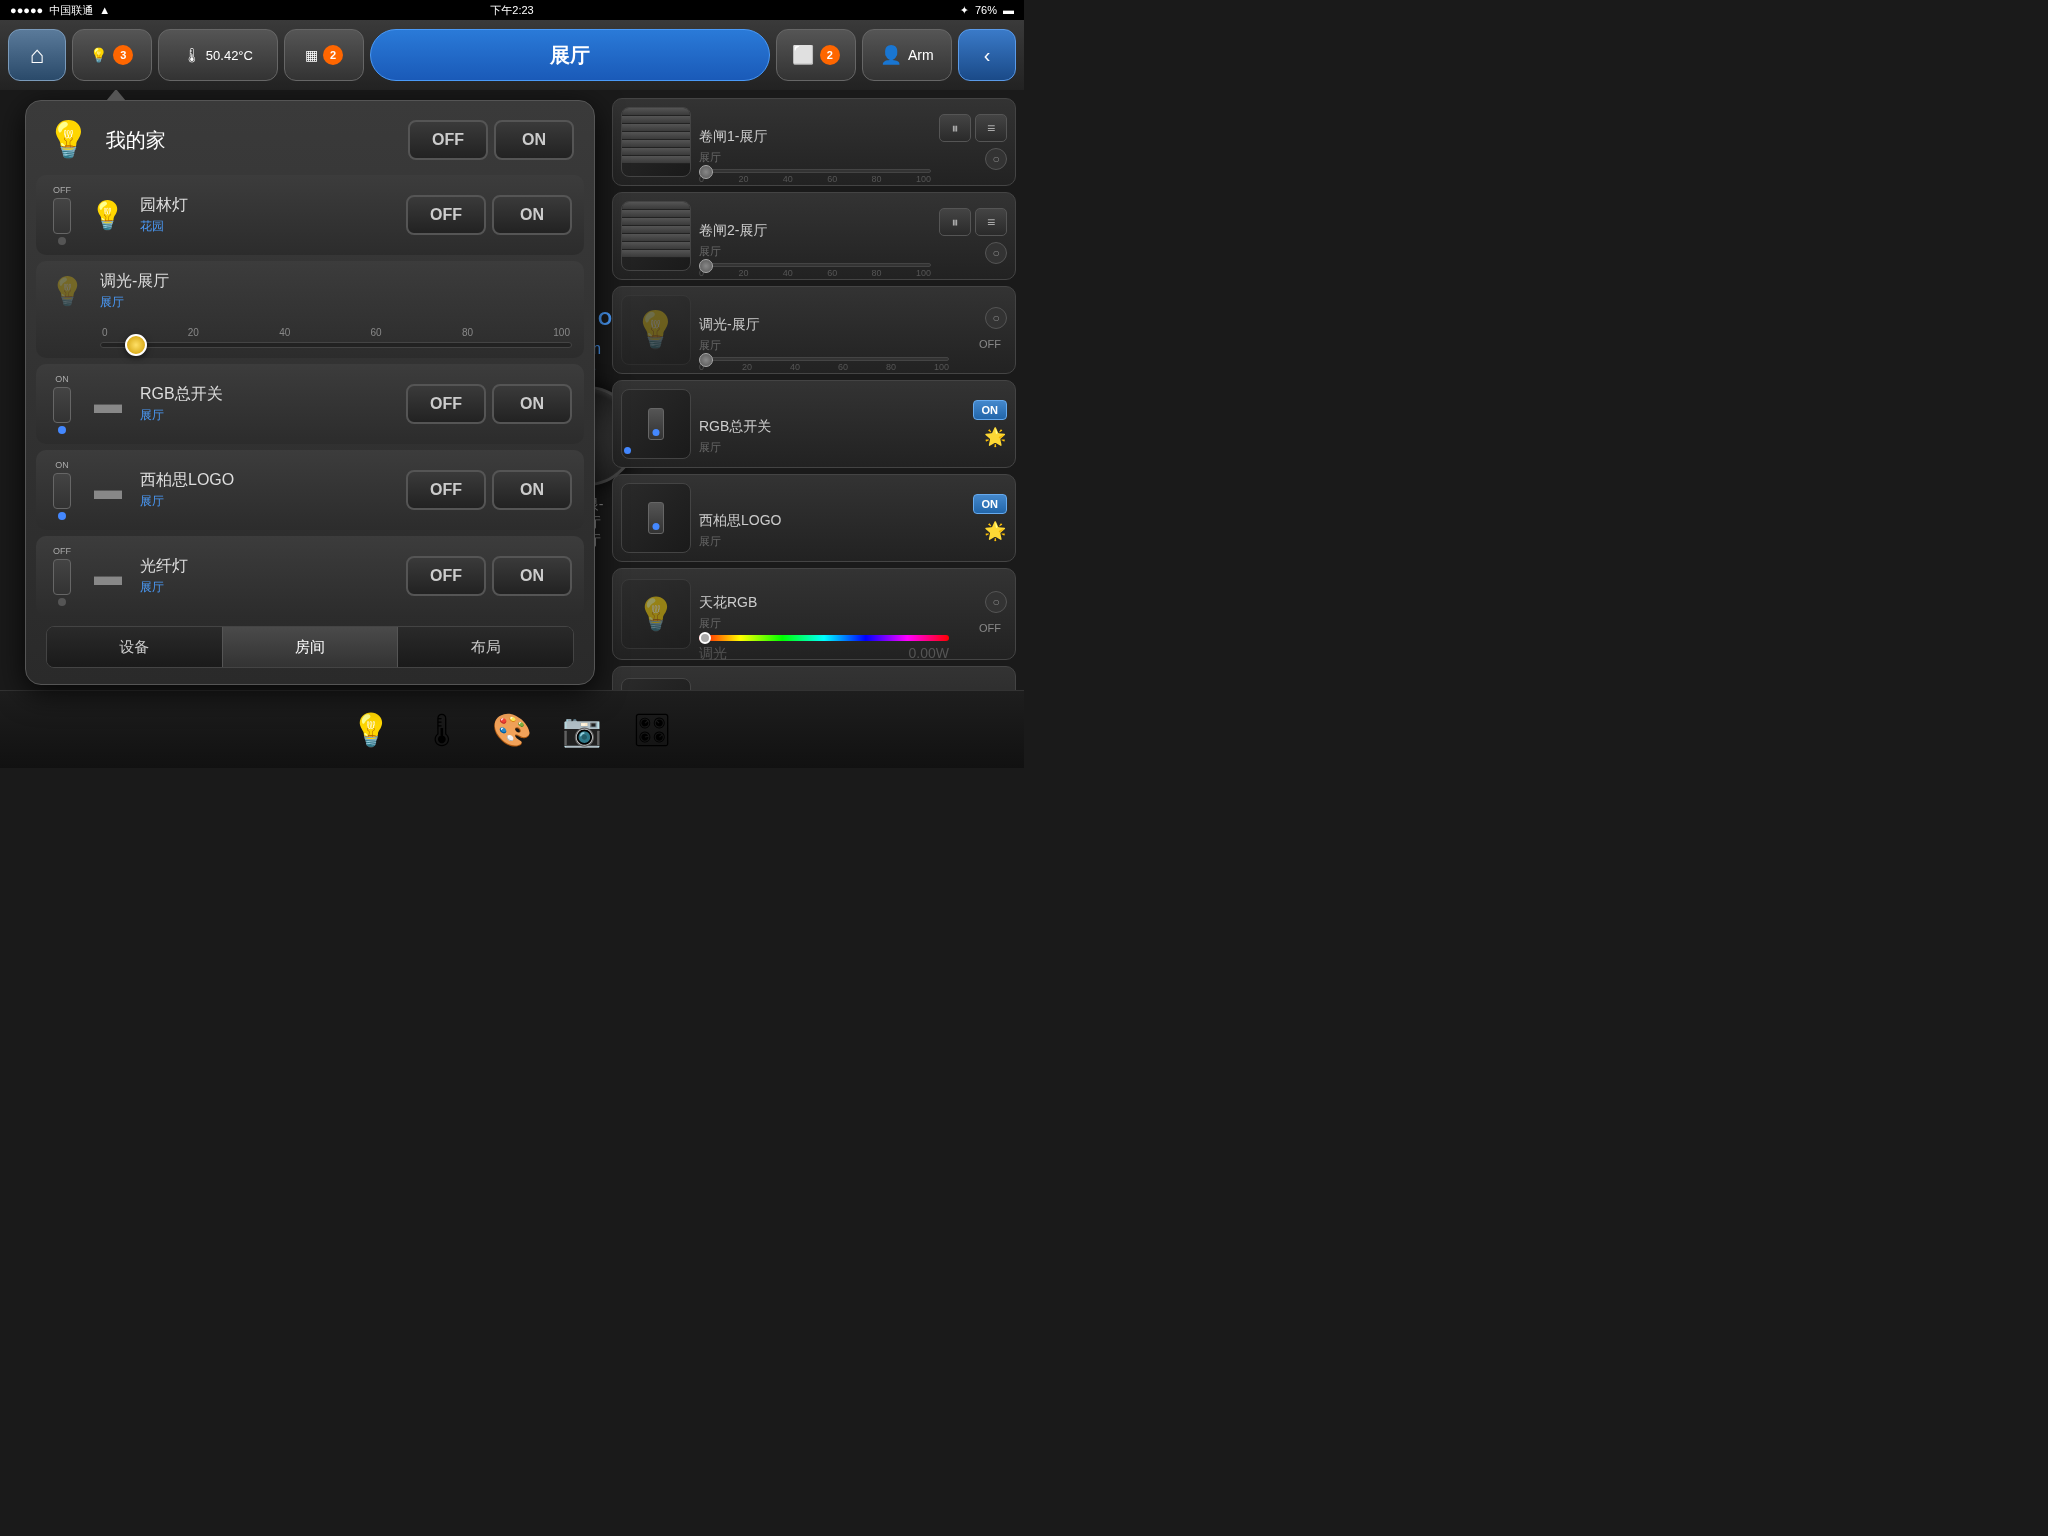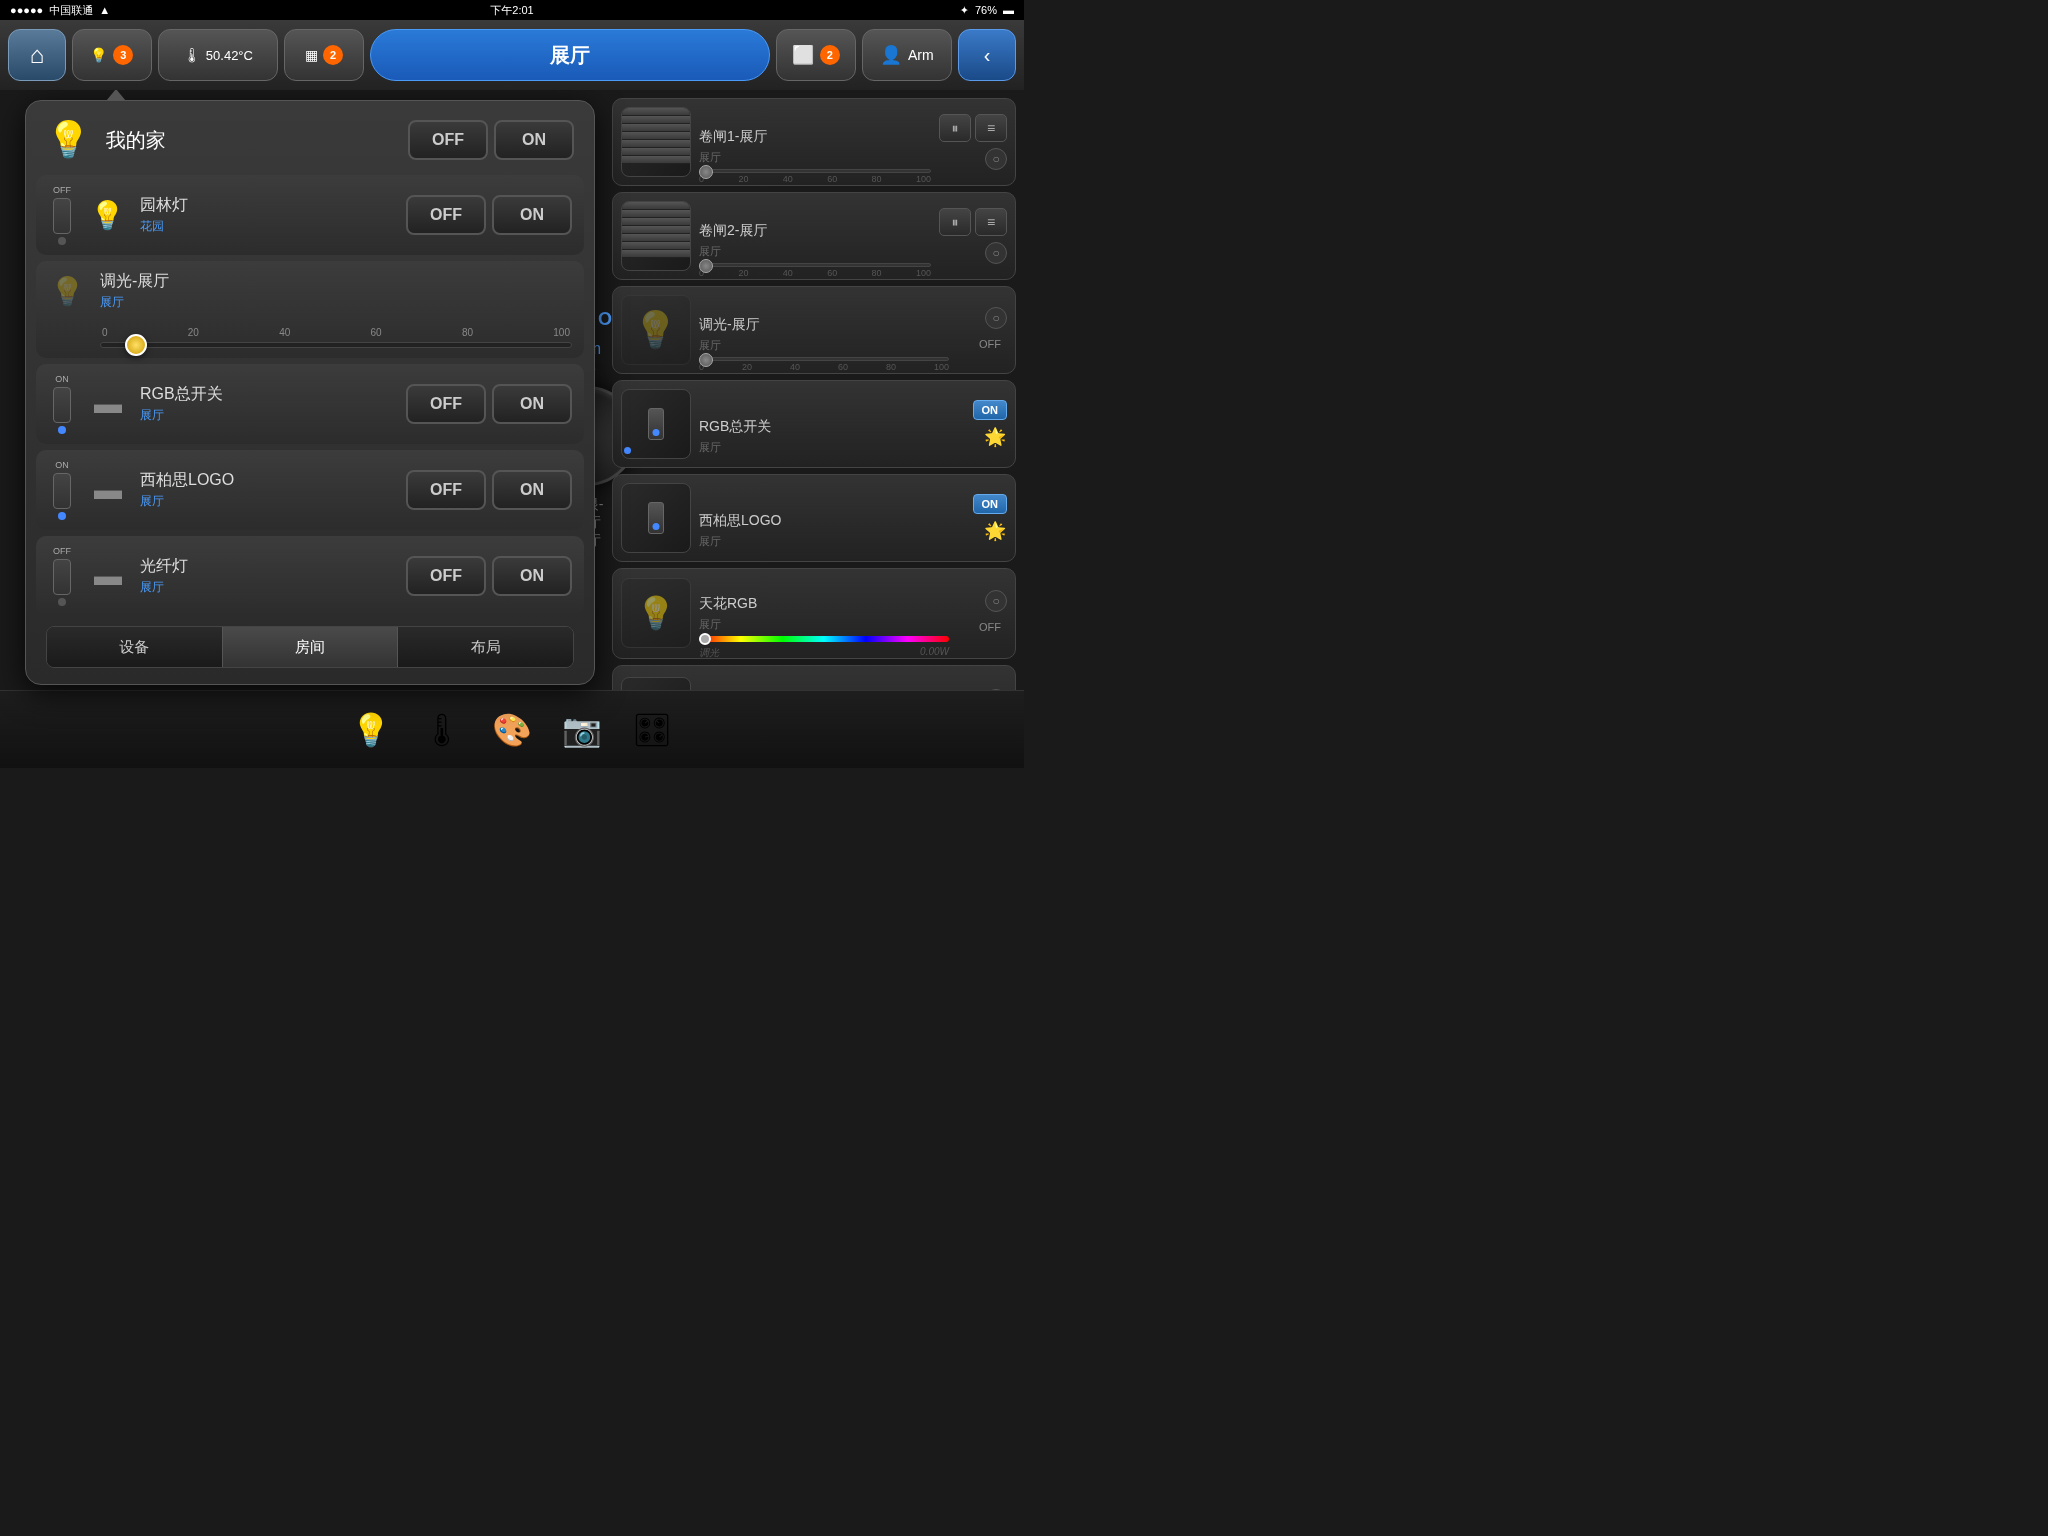--- a/index.html
+++ b/index.html
@@ -590,35 +590,34 @@
       height: 7px;
       border-radius: 50%;
       background: #4488ff;
       position: absolute;
       bottom: 3px;
       left: 50%;
       transform: translateX(-50%);
     }
 
     .watt-label {
-      font-size: 10px;
+      font-size: 14px;
       color: #555;
-      font-style: italic;
     }
   </style>
 </head>
 <body>
 
 <div class="status-bar">
   <div class="status-left">
     <span>●●●●●</span>
     <span>中国联通</span>
     <span>▲</span>
   </div>
-  <div class="status-center">下午2:01</div>
+  <div class="status-center">下午2:23</div>
   <div class="status-right">
     <span>✦</span>
     <span>76%</span>
     <span>▬</span>
   </div>
 </div>
 
 <div class="nav-bar">
   <div class="nav-btn nav-btn-home">
     <span style="font-size:24px;">⌂</span>

